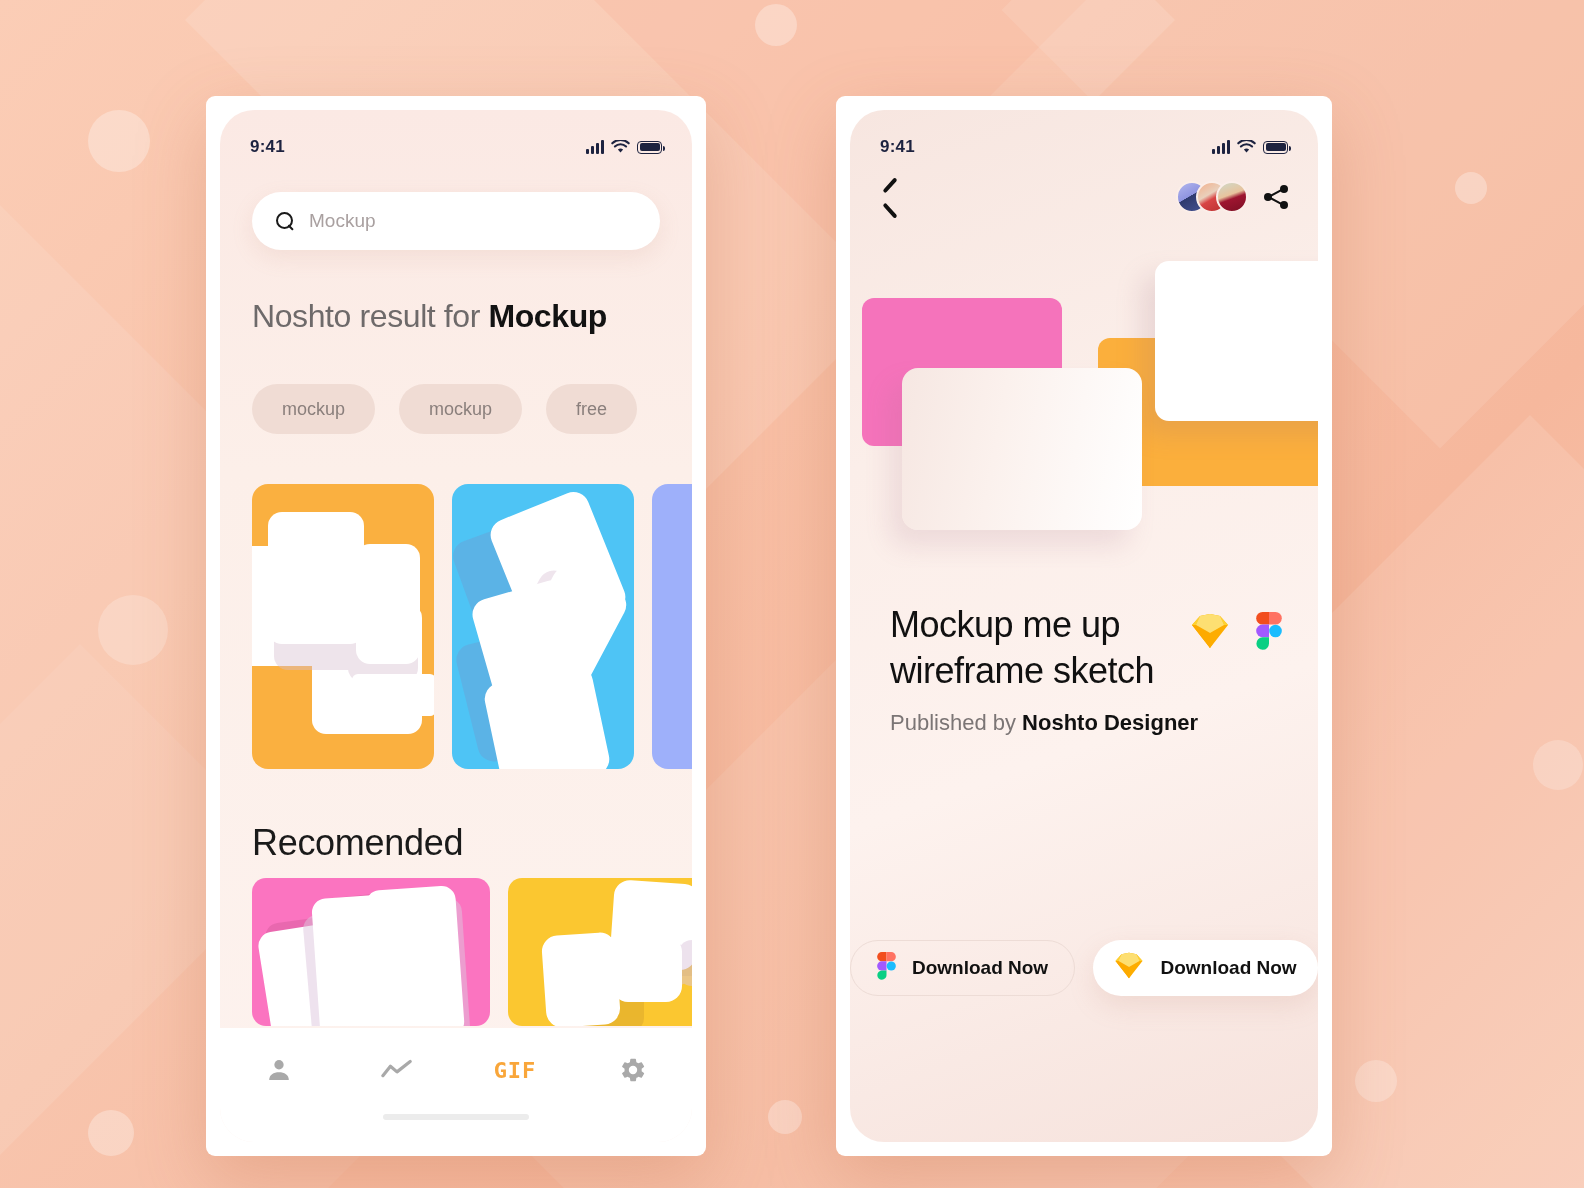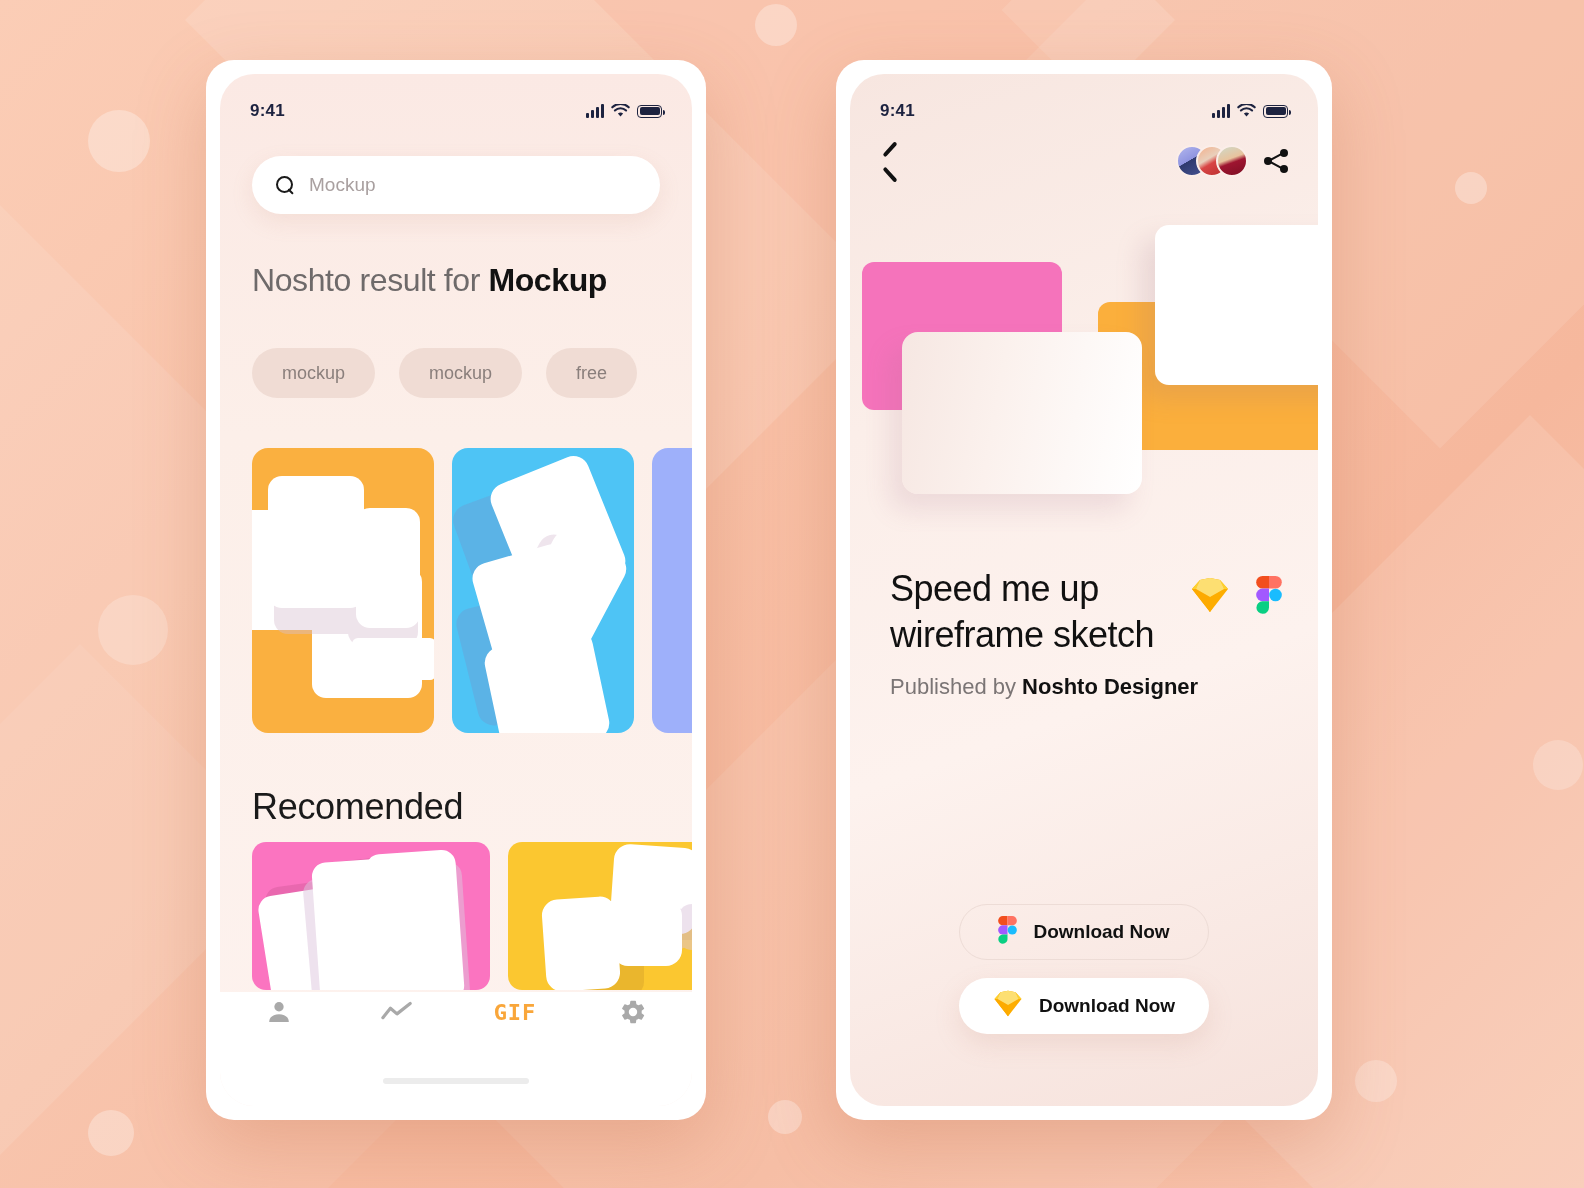--- a/index.html
+++ b/index.html
@@ -47,23 +47,24 @@
   .c4 { left: 755px; top: 4px; width: 42px; height: 42px; background: rgba(255,255,255,0.30); }
   .c5 { left: 768px; top: 1100px; width: 34px; height: 34px; background: rgba(255,255,255,0.30); }
   .c6 { left: 1455px; top: 172px; width: 32px; height: 32px; background: rgba(255,255,255,0.30); }
   .c7 { left: 1355px; top: 1060px; width: 42px; height: 42px; background: rgba(255,255,255,0.26); }
   .c8 { left: 1533px; top: 740px; width: 50px; height: 50px; background: rgba(255,255,255,0.22); }
 
   
   .phone {
     position: absolute;
     background: #ffffff;
-    border-radius: 28px;
+    border-radius: 9px;
     box-shadow: 0 24px 70px rgba(190,105,70,0.28);
     overflow: hidden;
+    margin-top: 36px;
   }
   .phone-left  { left: 206px; top: 60px;  width: 500px; height: 1060px; }
   .phone-right { left: 836px; top: 60px;  width: 496px; height: 1060px; }
 
   .screen {
     position: absolute;
     left: 14px; top: 14px;
     width: calc(100% - 28px);
     height: calc(100% - 28px);
     border-radius: 34px;
@@ -163,20 +164,21 @@
     width: 238px; height: 148px; border-radius: 14px;
     flex: none; overflow: hidden; position: relative;
   }
   .r1 { background: #fb74c0; }
   .r2 { background: #fbc730; }
 
   .tabbar {
     position: absolute; bottom: 0; left: 0; right: 0; height: 114px;
     background: #ffffff;
     display: flex; align-items: flex-start; justify-content: space-around;
+    padding-top: 22px;
   }
   .tab { width: 70px; display: flex; align-items: center; justify-content: center; height: 40px; }
   .tab-gif { font-size: 22px; font-weight: bold; color: #f9a63a; letter-spacing: 1px; font-family: "DejaVu Sans Mono", monospace; }
   .home-ind {
     position: absolute; bottom: 22px; left: 50%; transform: translateX(-50%);
     width: 146px; height: 6px; border-radius: 4px; background: #ececec;
   }
 
   
   .r-topbar {
@@ -257,21 +259,21 @@
   }
   .published b { color: #111; font-weight: bold; }
 
   .r-desc {
     position: absolute; top: 648px; left: 40px; right: 30px;
     font-size: 18px; color: #8a8080; line-height: 2.0;
   }
 
   .dl-btns {
     position: absolute; top: 830px; left: 0; right: 0;
-    display: flex; flex-direction: column; align-items: center; gap: 18px;
+    display: flex; flex-direction: row; align-items: center; gap: 18px;
   }
   .dl-btn {
     width: 250px; height: 56px; border-radius: 30px;
     display: flex; align-items: center; justify-content: center; gap: 16px;
     font-size: 19px; font-weight: bold; color: #111;
   }
   .dl-outline { border: 1.5px solid #eddcd6; background: transparent; }
   .dl-filled  { background: #ffffff; box-shadow: 0 10px 26px rgba(200,140,120,0.18); }
 </style>
 </head>
@@ -473,21 +475,21 @@
       </div>
 
       <div class="hero">
         <div class="hero-pink"></div>
         <div class="hero-orange"></div>
         <div class="hero-white-1"></div>
         <div class="hero-white-2"></div>
       </div>
 
       <div class="r-title">
-        <h1><span>Speed me up</span><br><span>wireframe sketch</span></h1>
+        <h1><span>Mockup me up</span><br><span>wireframe sketch</span></h1>
         <div class="title-icons">
           <span class="sketch-ico">
             <svg width="40" height="36" viewBox="0 0 40 36">
               <path d="M10 3 L20 1 L30 3 L38 12 L20 35 L2 12 Z" fill="#fdad00"></path>
               <path d="M10 3 L20 1 L30 3 L34 12 L20 20 L6 12 Z" fill="#fdd231"></path>
               <path d="M6 12 L20 20 L34 12 L20 35 Z" fill="#fdad00"></path>
               <path d="M2 12 L10 3 L6 12 Z" fill="#fdd231"></path>
               <path d="M38 12 L30 3 L34 12 Z" fill="#fdd231"></path>
               <path d="M6 12 L20 20 L20 35 L2 12 Z" fill="#fdaa00"></path>
               <path d="M20 1 L10 3 L6 12 L20 20 L34 12 L30 3 Z" fill="#fdeaa8" opacity="0.55"></path>

